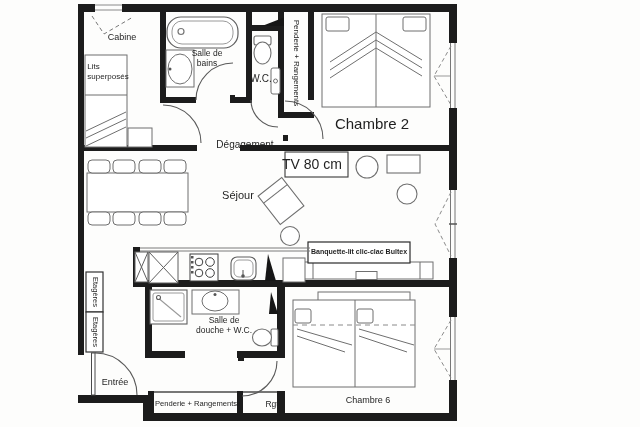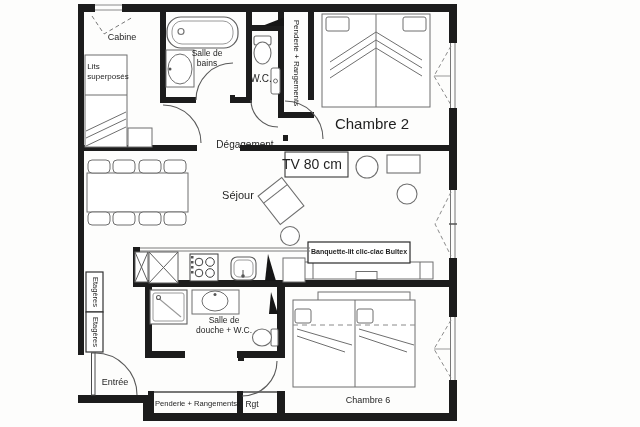--- a/index.html
+++ b/index.html
@@ -275,15 +275,15 @@
   <div class="lbl it" style="left:245px;top:145px;font-size:10px">Dégagement</div>
   <div class="lbl it" style="left:238px;top:196px;font-size:11px">Séjour</div>
   <div class="lbl" style="left:312px;top:164px;font-size:14px">TV 80 cm</div>
   <div class="lbl b nw" style="left:359px;top:252px;font-size:8px;transform:translate(-50%,-50%) scaleX(.88)">Banquette-lit clic-clac Bultex</div>
   <div class="lbl rot" style="left:94.5px;top:292px;font-size:7.5px">Etagères</div>
   <div class="lbl rot" style="left:94.5px;top:332px;font-size:7.5px">Etagères</div>
   <div class="lbl it" style="left:115px;top:382px;font-size:9px">Entrée</div>
   <div class="lbl it" style="left:224px;top:325px;font-size:8.5px">Salle de
 douche + W.C.</div>
   <div class="lbl nw" style="left:196px;top:404px;font-size:8px;transform:translate(-50%,-50%) scaleX(.95)">Penderie + Rangements</div>
-  <div class="lbl it" style="left:252px;top:404px;font-size:8.5px">Rgt</div>
+  <div class="lbl it" style="left:272px;top:404px;font-size:8.5px">Rgt</div>
   <div class="lbl it" style="left:368px;top:400px;font-size:9px">Chambre 6</div>
 </div>
 
 </body></html>

